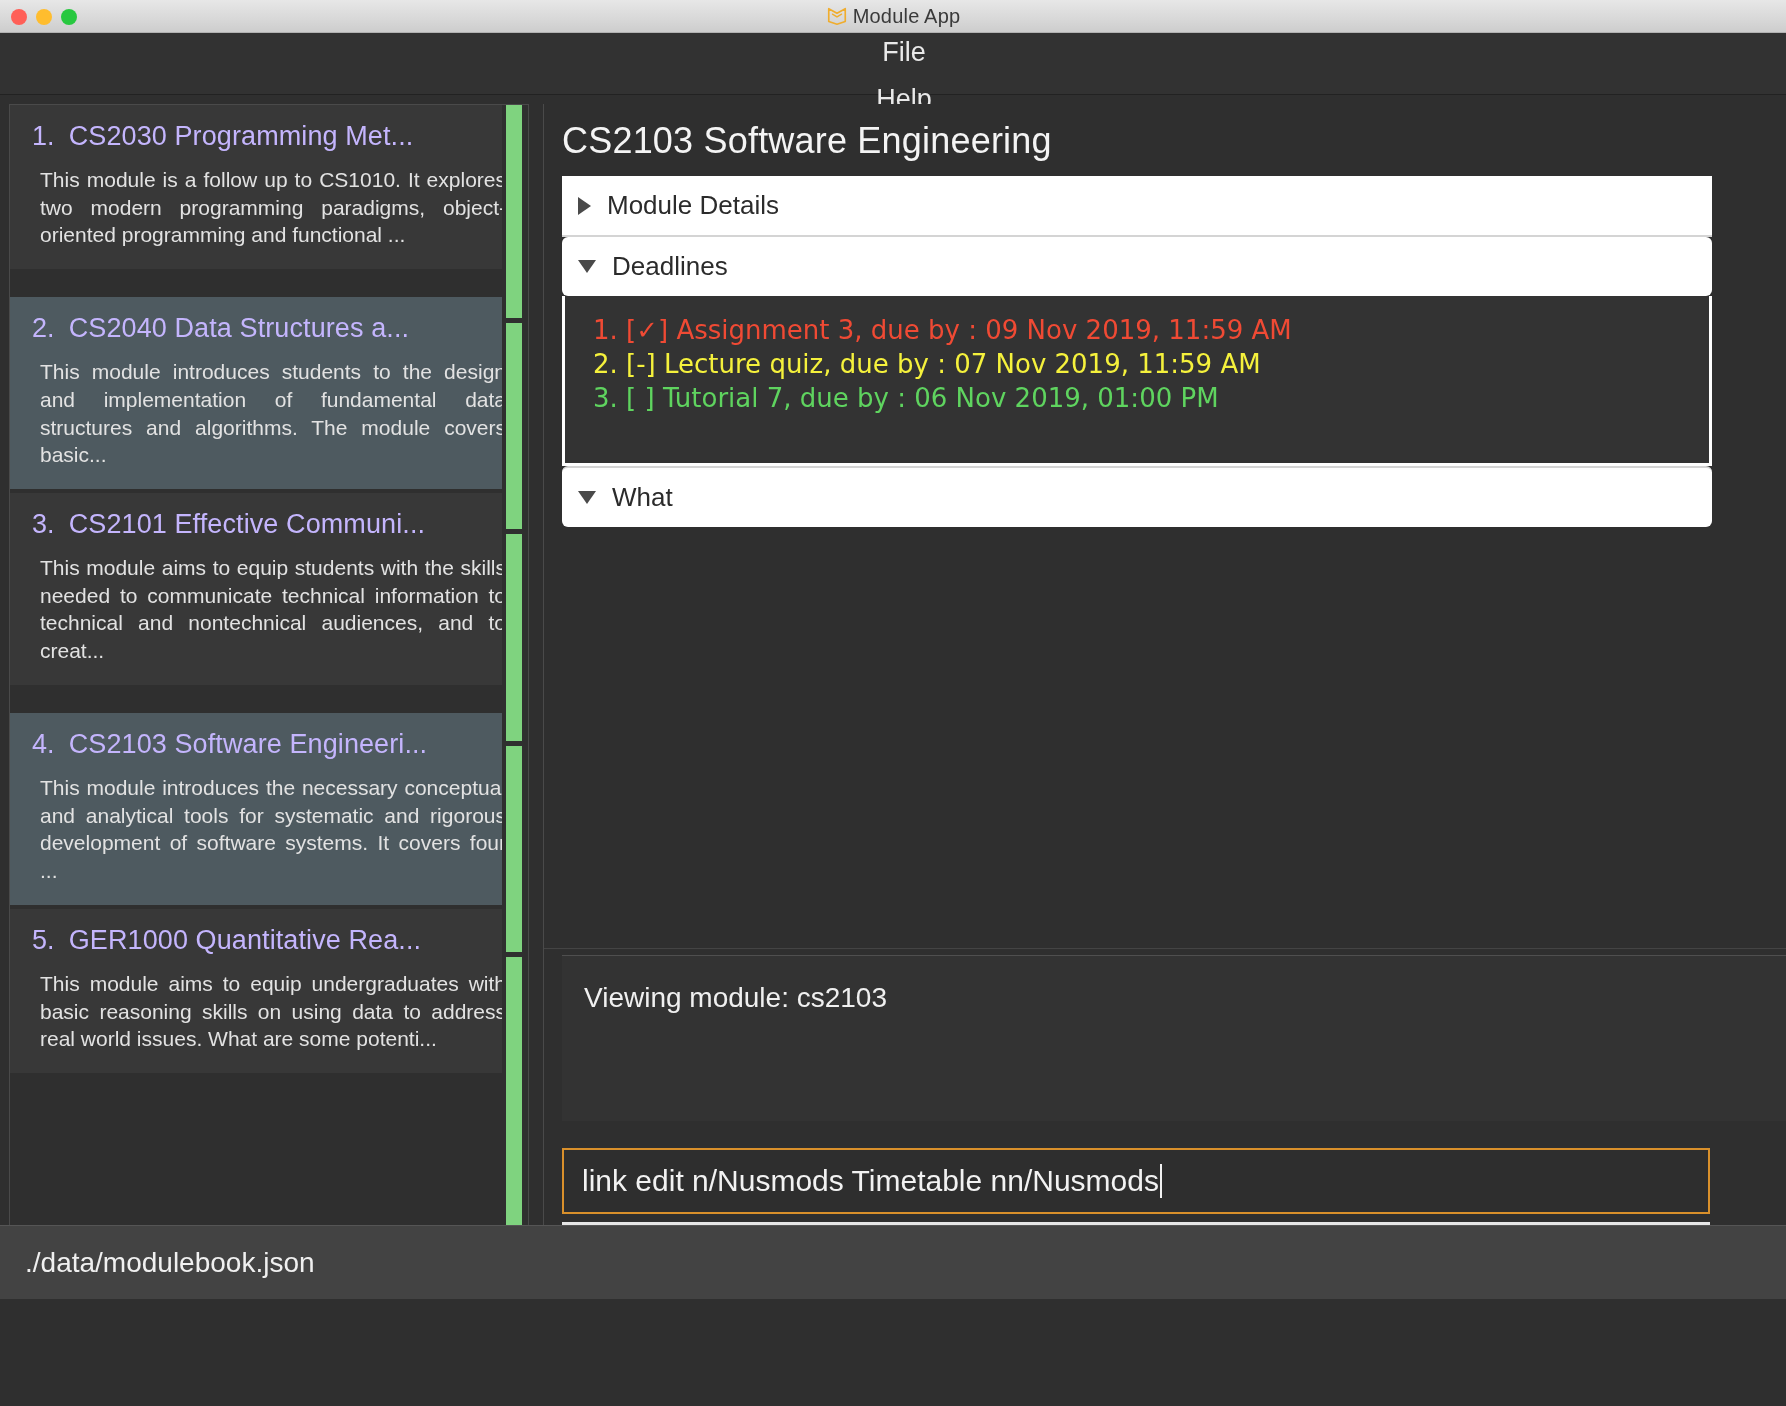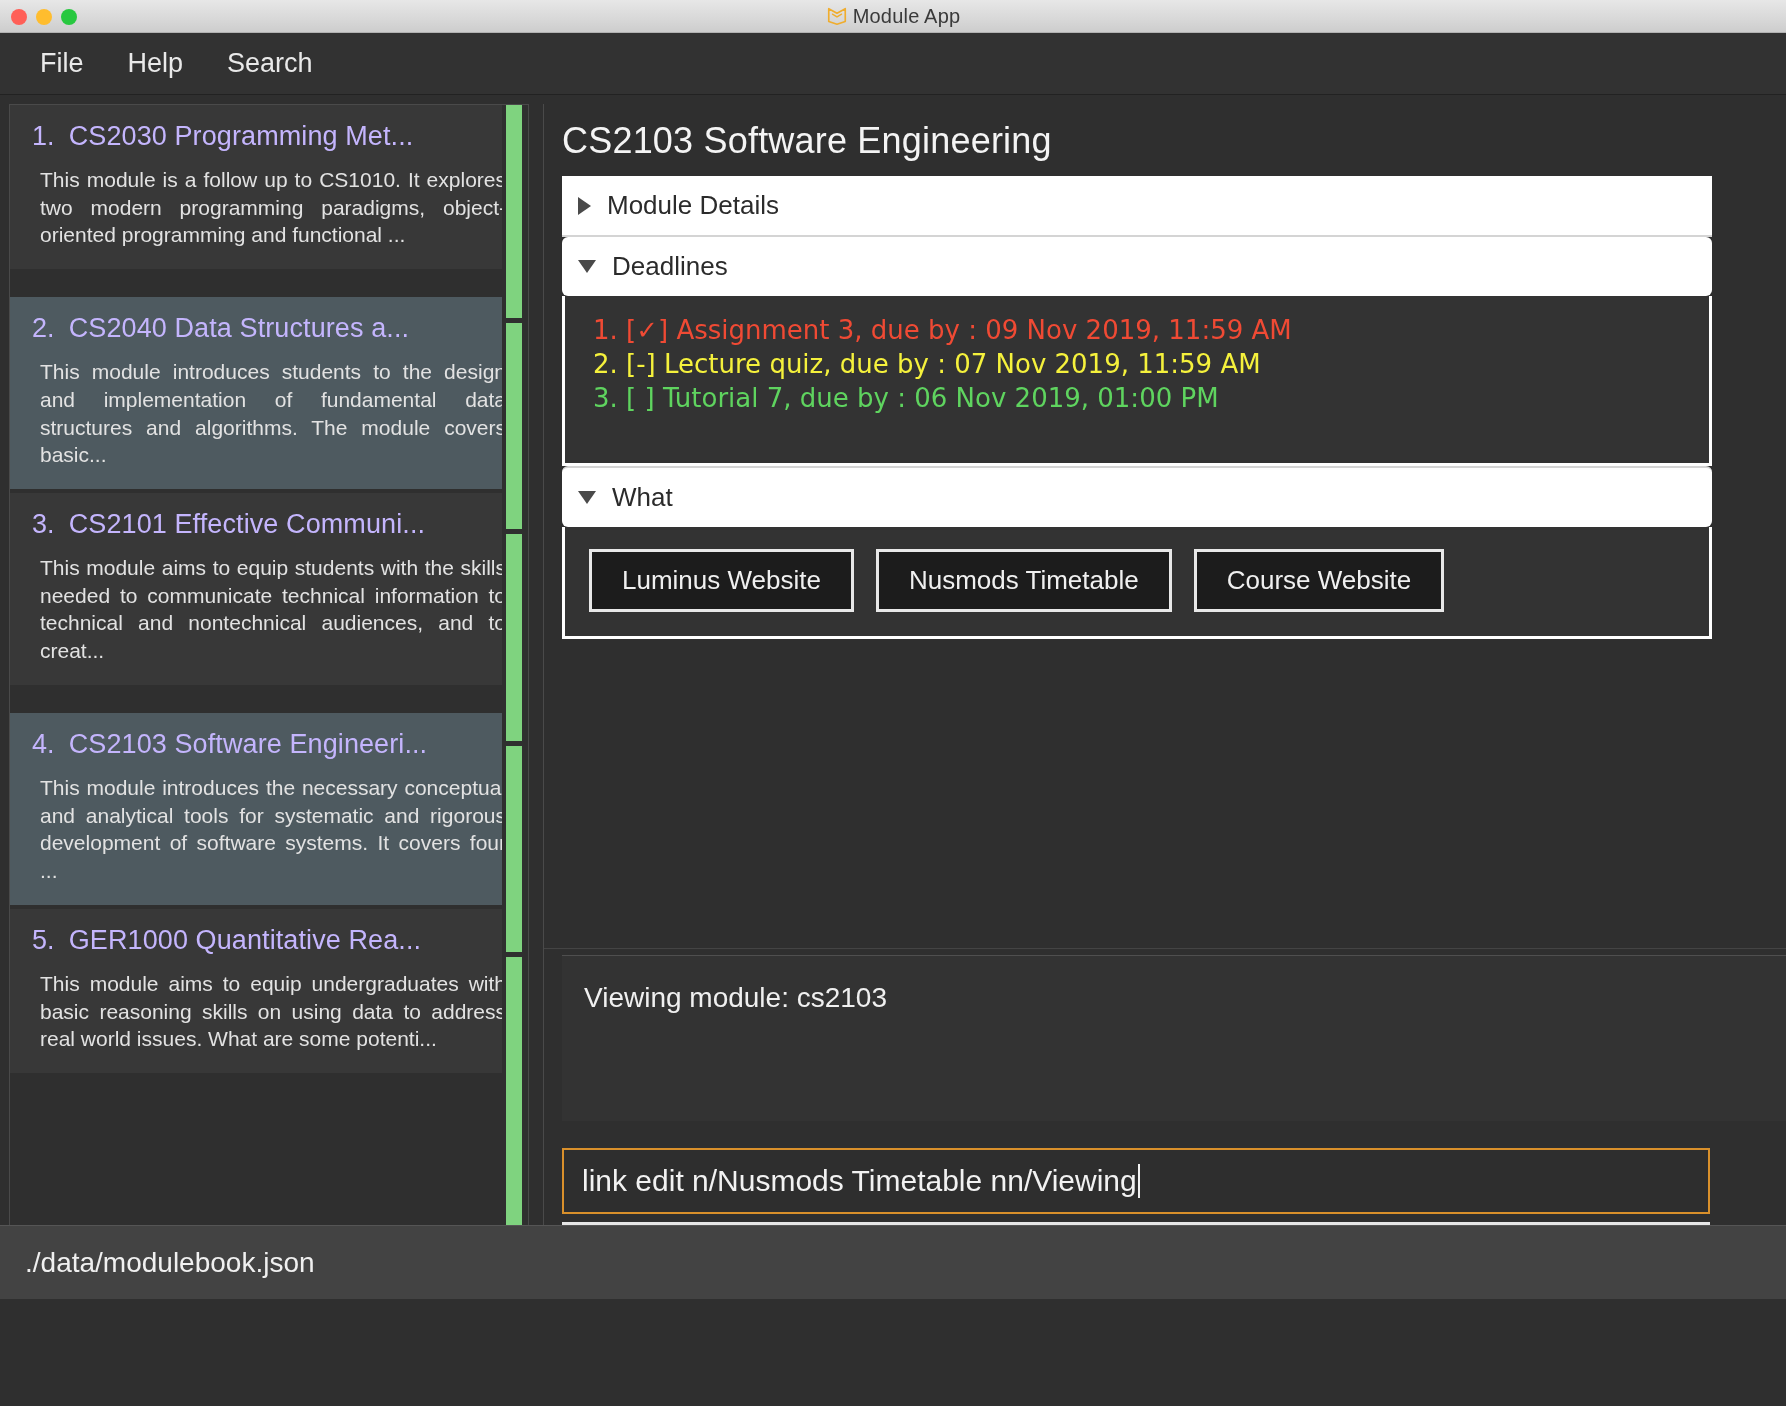--- a/index.html
+++ b/index.html
@@ -32,20 +32,21 @@
     justify-content: center; gap: 5px;
   }
   .app-icon { width: 22px; height: 22px; display: block; }
   .app-title { font-size: 20px; color: #3a3a3a; letter-spacing: .2px; }
 
   
   .menubar {
     height: 62px; background: #323232;
     display: flex; align-items: center; padding-left: 22px; gap: 8px;
     border-bottom: 1px solid #222;
+    flex-direction: column;
   }
   .menu-item {
     font-size: 27px; color: #e9e9e9; padding: 4px 18px; cursor: default;
   }
 
   
   .workspace {
     display: flex; height: 1130px; background: #2f2f2f;
     padding: 9px 0 0 0;
   }
@@ -284,36 +285,31 @@
           <div class="deadline-line" style="color:#f04a34">1. [✓] Assignment 3, due by : 09 Nov 2019, 11:59 AM</div>
           <div class="deadline-line" style="color:#f5f13c">2. [-] Lecture quiz, due by : 07 Nov 2019, 11:59 AM</div>
           <div class="deadline-line" style="color:#5fd45f">3. [ ] Tutorial 7, due by : 06 Nov 2019, 01:00 PM</div>
         </div>
 
         <div class="acc-header last" style="border-top:2px solid #d4d4d4">
           <span class="tri down"></span>
           <span>What</span>
         </div>
 
-        <div class="acc-body links">
-          <button class="link-btn">Luminus Website</button>
-          <button class="link-btn">Nusmods Timetable</button>
-          <button class="link-btn">Course Website</button>
-        </div>
 
       </div>
     </div>
 
     <div class="result-pane">
       <div class="result-text">Viewing module: cs2103</div>
     </div>
 
     <div class="command-wrap">
       <div class="command-box">
-        <span class="command-text" placeholder="Enter command here...">link edit n/Nusmods Timetable nn/Viewing</span>
+        <span class="command-text" placeholder="Enter command here...">link edit n/Nusmods Timetable nn/Nusmods</span>
           <span class="caret"></span>
       </div>
     </div>
     <div class="cmd-underline"></div>
 
   </div>
 </div>
 
 <div class="footer">
   <span class="footer-text">./data/modulebook.json</span>

